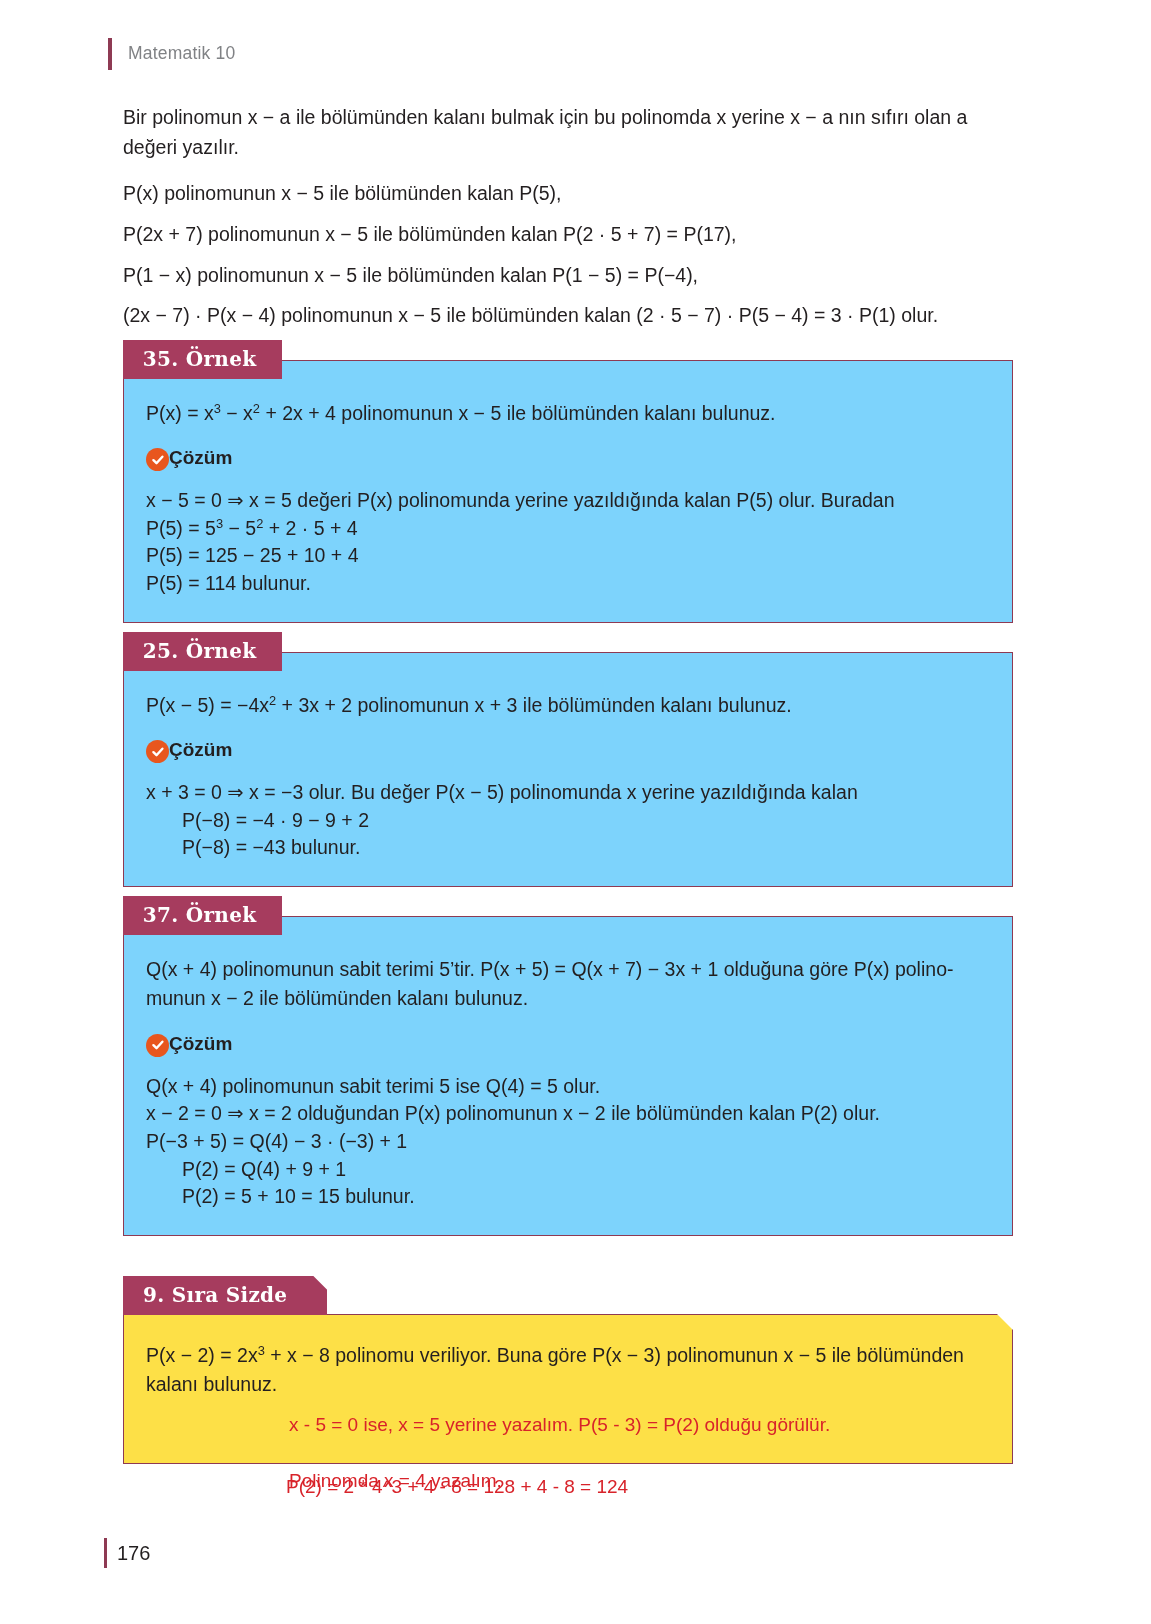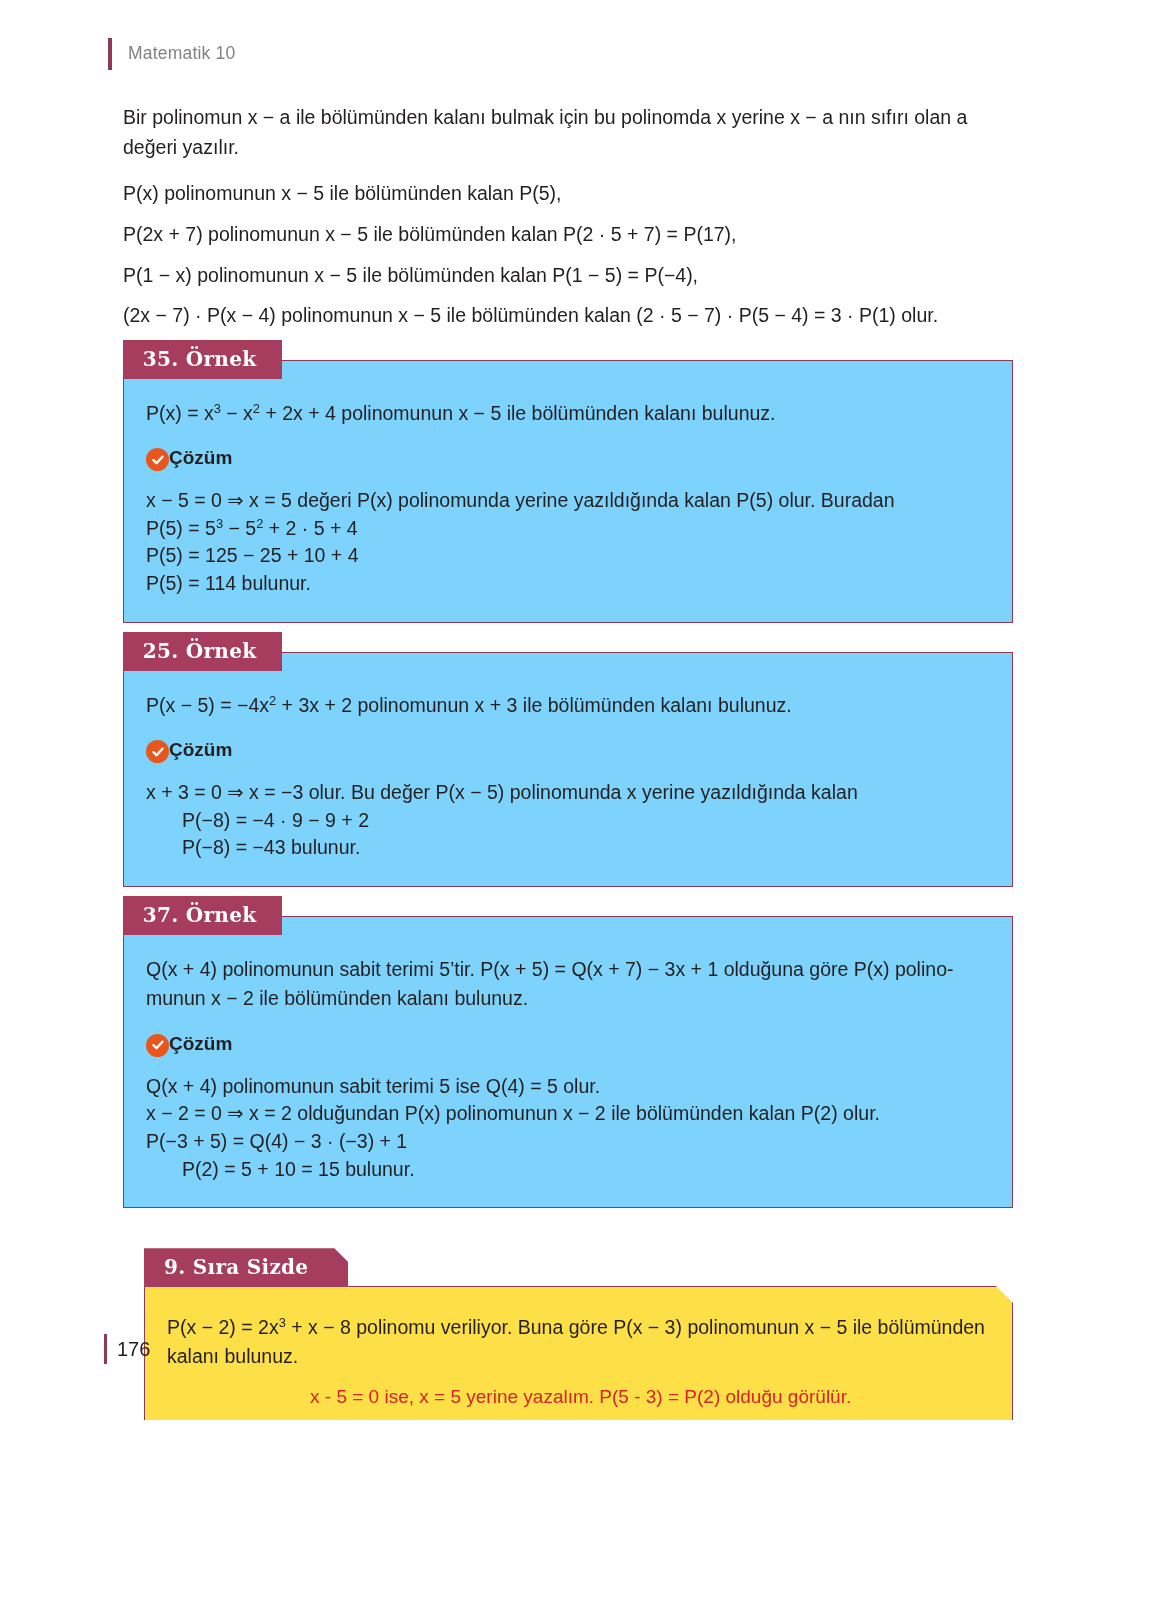--- a/index.html
+++ b/index.html
@@ -8,21 +8,21 @@
     width: 1151px;
     height: 1624px;
     background: #ffffff;
     font-family: "Liberation Sans", sans-serif;
     color: #231f20;
   }
 
   .page {
     position: relative;
     width: 1151px;
-    height: 1420px;
+    height: 1624px;
     background: #ffffff;
     padding: 0;
     overflow: hidden;
   }
 
   
   .runhead {
     position: absolute;
     top: 38px;
     left: 108px;
@@ -121,21 +121,20 @@
     line-height: 1.42;
     margin: 0;
     white-space: pre-wrap;
   }
   .step.indent { padding-left: 36px; }
 
   
   .sira-wrap {
     position: relative;
     margin-top: 40px;
-    margin-left: 21px;
   }
   .sira-head {
     position: relative;
     display: inline-block;
     background: #a63c5e;
     color: #ffffff;
     font-size: 20px;
     font-weight: bold;
     font-family: "DejaVu Serif", serif;
     padding: 9px 40px 10px 20px;
@@ -273,20 +272,21 @@
             <svg width="14" height="14" viewBox="0 0 14 14" aria-hidden="true">
               <path d="M2.4 7.2 L5.5 10.2 L11.4 3.7" fill="none" stroke="#ffffff" stroke-width="2.4" stroke-linecap="round" stroke-linejoin="round"></path>
             </svg>
           </span>
           <span class="cozum-label">Çözüm</span>
         </div>
         <div class="steps">
           <p class="step">Q(x + 4) polinomunun sabit terimi 5 ise Q(4) = 5 olur.</p>
           <p class="step">x − 2 = 0 ⇒ x = 2 olduğundan P(x) polinomunun x − 2 ile bölümünden kalan P(2) olur.</p>
           <p class="step">P(−3 + 5) = Q(4) − 3 · (−3) + 1</p>
+          <p class="step indent">P(2) = Q(4) + 9 + 1</p>
           <p class="step indent">P(2) = 5 + 10 = 15 bulunur.</p>
         </div>
       </div>
     </section>
 
     <div class="sira-wrap">
       <div class="sira-head">9. Sıra Sizde</div>
       <div class="sira-box">
         <p class="sira-text">P(x − 2) = 2x<sup>3</sup> + x − 8 polinomu veriliyor. Buna göre P(x − 3) polinomunun x − 5 ile bölümünden kalanı bulunuz.</p>
         <p class="annot a1">x - 5 = 0 ise, x = 5 yerine yazalım. P(5 - 3) = P(2) olduğu görülür.</p>

